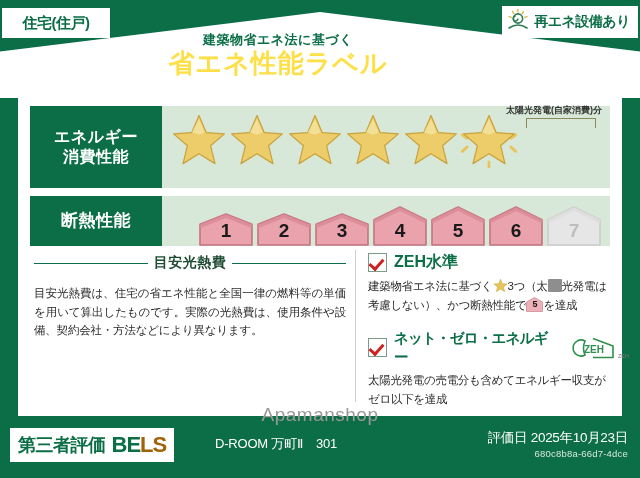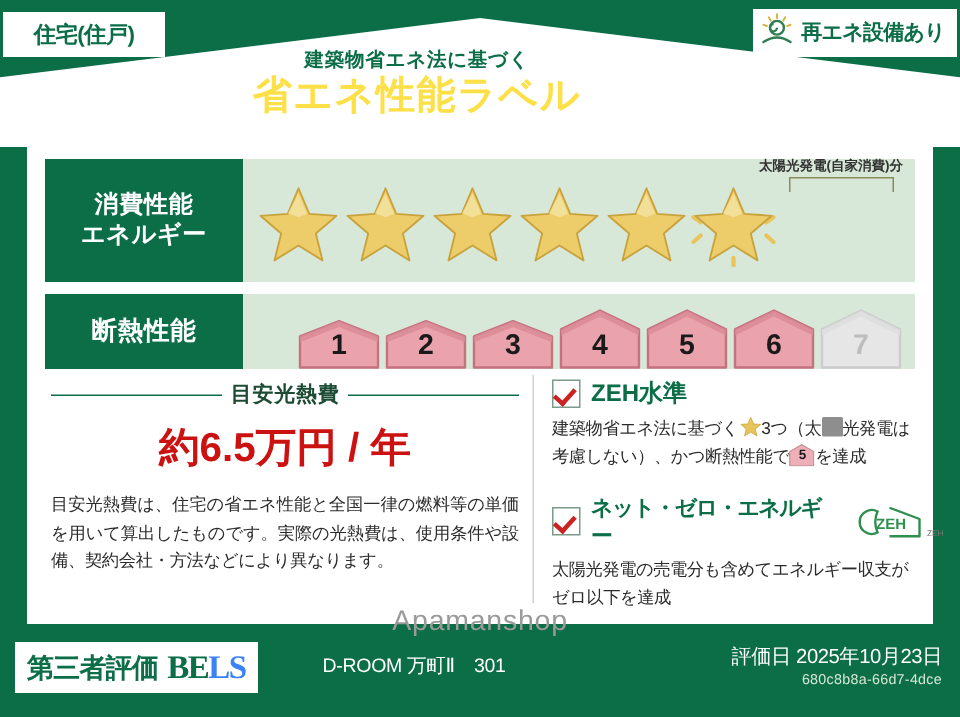--- a/index.html
+++ b/index.html
@@ -49,21 +49,21 @@
   .perf-row{position:absolute;left:12px;width:580px;display:flex;}
   .perf-label{
     background:#0b6e47;color:#ffffff;font-weight:bold;
     display:flex;flex-direction:column;align-items:center;justify-content:center;
     font-size:16px;line-height:1.25;letter-spacing:0.5px;flex:0 0 132px;
   }
   .perf-body{flex:1;background:#d8e8d8;position:relative;}
 
   #row-energy{top:10px;height:82px;}
   #row-energy .perf-label{height:82px;}
-  #row-energy .perf-body{height:82px;display:flex;align-items:center;padding-left:8px;}
+  #row-energy .perf-body{height:82px;display:flex;align-items:flex-start;padding-left:8px;}
 
   #row-insul{top:100px;height:50px;}
   #row-insul .perf-label{height:50px;font-size:17px;}
   #row-insul .perf-body{height:50px;display:flex;align-items:flex-end;padding-left:36px;gap:2px;}
 
   
   .star{width:58px;height:56px;position:relative;flex:0 0 58px;}
   .star svg{display:block;}
   .solar-note{
     position:absolute;right:8px;top:-2px;font-size:9px;color:#333;
@@ -134,26 +134,26 @@
   
   .watermark{
     position:absolute;left:0;top:404px;width:640px;text-align:center;
     font-size:19px;color:#9a9a9a;letter-spacing:0.5px;z-index:4;
   }
 
   
   .bottom{position:absolute;left:0;top:424px;width:640px;height:54px;z-index:5;}
   .bels-badge{
     position:absolute;left:10px;top:4px;height:34px;background:#ffffff;
-    display:flex;align-items:center;gap:6px;padding:0 8px;font-family:Liberation Serif, serif;
+    display:flex;align-items:center;gap:6px;padding:0 8px;
   }
   .bels-jp{font-size:18px;font-weight:bold;color:#0b6e47;letter-spacing:-0.5px;}
   .bels-en{font-size:22px;font-weight:bold;letter-spacing:-1px;}
   .bels-en .a{color:#0b6e47;}
-  .bels-en .b{color:#3b82f6;}
+  .bels-en .b{color:#a16207;}
   .unit-name{
     position:absolute;left:215px;top:11px;font-size:13px;color:#ffffff;
     font-weight:normal;letter-spacing:-0.2px;white-space:nowrap;
   }
   .eval-date{
     position:absolute;right:12px;top:5px;font-size:13.5px;color:#ffffff;
     font-weight:normal;letter-spacing:-0.3px;white-space:nowrap;
   }
   .eval-id{
     position:absolute;right:12px;top:24px;font-size:9.5px;color:#d8e8d8;
@@ -190,22 +190,22 @@
   <div class="roof"></div>
   <div class="roof-inner">
     <div class="title-sub">建築物省エネ法に基づく</div>
     <div class="title-main">省エネ性能ラベル</div>
   </div>
 
   <div class="card">
 
     <div class="perf-row" id="row-energy">
       <div class="perf-label">
+        <span>エネルギー</span>
         <span>消費性能</span>
-        <span>エネルギー</span>
       </div>
       <div class="perf-body">
         <div class="solar-note">太陽光発電(自家消費)分</div>
         <div class="solar-bracket"></div>
         <div id="stars" style="display:flex;align-items:center;margin-top:6px;">
             <div class="star">
               <svg width="58" height="56" viewBox="0 0 64 64">
                 <polygon points="32,4 40.2,23.5 61,25 45.2,38.5 50.3,59 32,47.6 13.7,59 18.8,38.5 3,25 23.8,23.5" fill="#eccd6a" stroke="#c9a23c" stroke-width="1.4" stroke-linejoin="round"></polygon>
                 <polygon points="32,8 38.5,23.5 32,26 24,23" fill="#f6e6a8" opacity="0.75"></polygon>
               </svg>
@@ -305,21 +305,20 @@
           </div>
         </div>
     </div>
 
     <div class="col-left">
       <div class="cost-head">
         <div class="ln"></div>
         <div class="txt">目安光熱費</div>
         <div class="ln"></div>
       </div>
-      <div class="cost-value">約6.5万円 / 年</div>
       <div class="cost-note">目安光熱費は、住宅の省エネ性能と全国一律の燃料等の単価を用いて算出したものです。実際の光熱費は、使用条件や設備、契約会社・方法などにより異なります。</div>
     </div>
 
     <div class="divider"></div>
 
     <div class="col-right">
 
       <div>
         <div class="chk-head">
           <div class="chkbox"></div>

